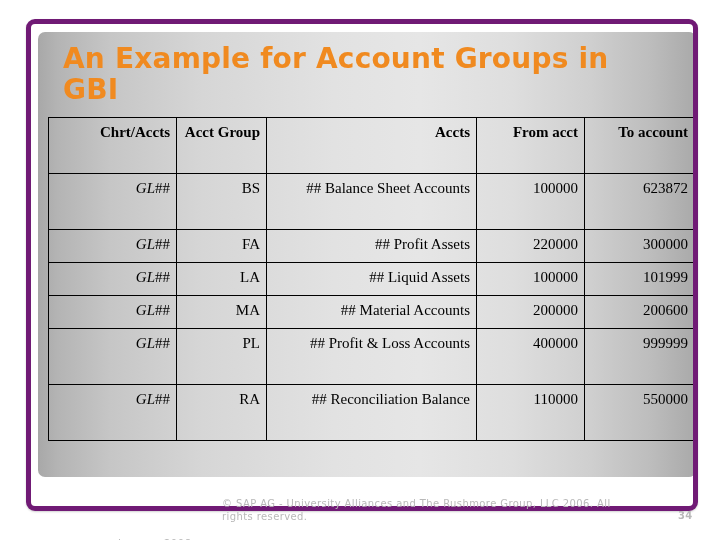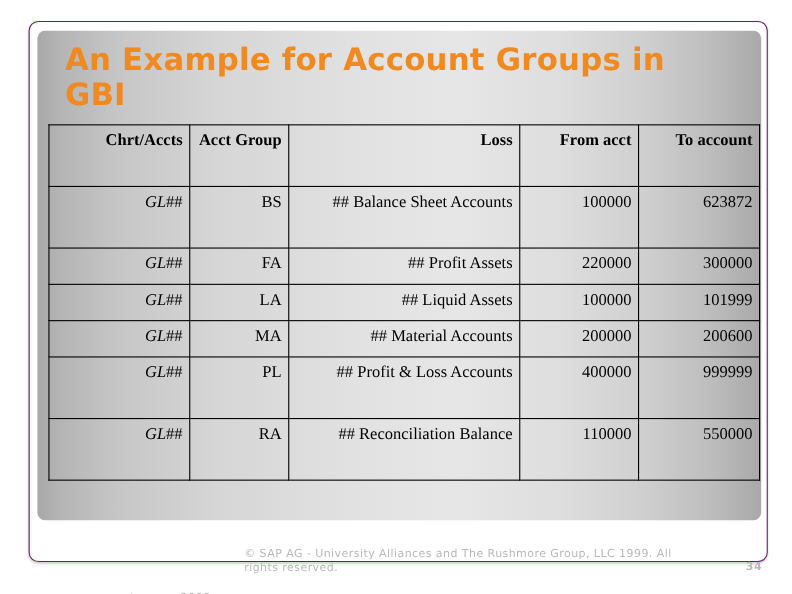--- a/index.html
+++ b/index.html
@@ -16,21 +16,21 @@
   }
 
   
   .slide-card {
     position: absolute;
     left: 26px;
     top: 19px;
     width: 672px;
     height: 492px;
     background: #ffffff;
-    border: 1px solid #701a75;
+    border: 5px solid #701a75;
     border-radius: 9px;
     box-sizing: border-box;
     box-shadow: 0 1px 2px rgba(0,0,0,0.18);
     overflow: hidden;
   }
 
   
   .content-panel {
     position: absolute;
     left: 7px;
@@ -163,21 +163,21 @@
         <col class="col-chrt">
         <col class="col-group">
         <col class="col-name">
         <col class="col-from">
         <col class="col-to">
       </colgroup>
       <thead>
         <tr>
           <th>Chrt/Accts</th>
           <th>Acct Group</th>
-          <th>Loss</th>
+          <th>Accts</th>
           <th>From acct</th>
           <th>To account</th>
         </tr>
       </thead>
       <tbody>
 
         <tr class="row-tall">
           <td class="cell-chrt"><span class="gl-prefix">GL</span><span>##</span></td>
           <td>BS</td>
           <td>## Balance Sheet Accounts</td>
@@ -226,15 +226,15 @@
         </tr>
 
       </tbody>
     </table>
 
   </div>
 </div>
 
 <div class="footer">
   <div class="footer-date">January 2008</div>
-  <div class="footer-copy">© SAP AG - University Alliances and The Rushmore Group, LLC 1999. All rights reserved.</div>
+  <div class="footer-copy">© SAP AG - University Alliances and The Rushmore Group, LLC 2006. All rights reserved.</div>
   <div class="footer-page">34</div>
 </div>
 
 </body></html>

